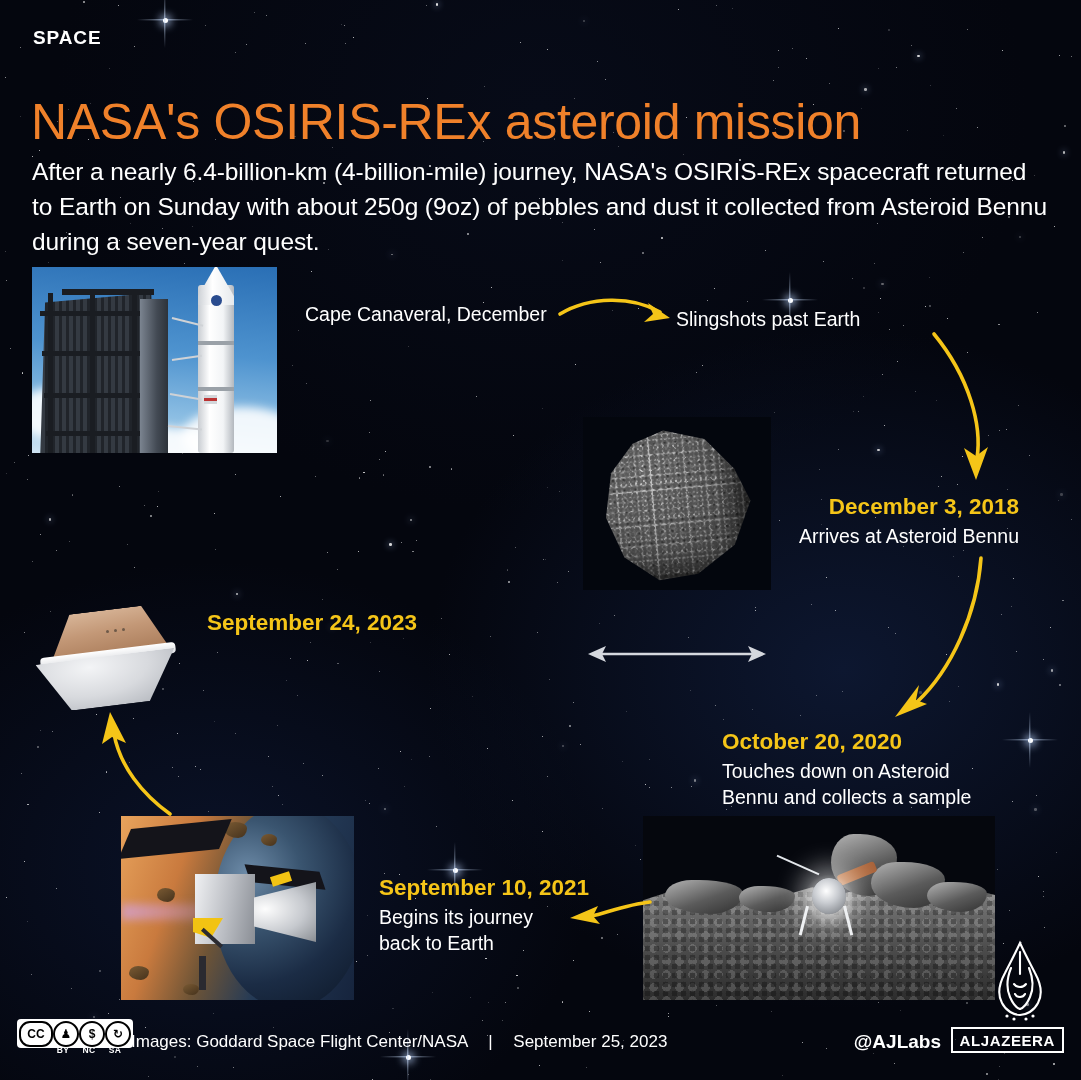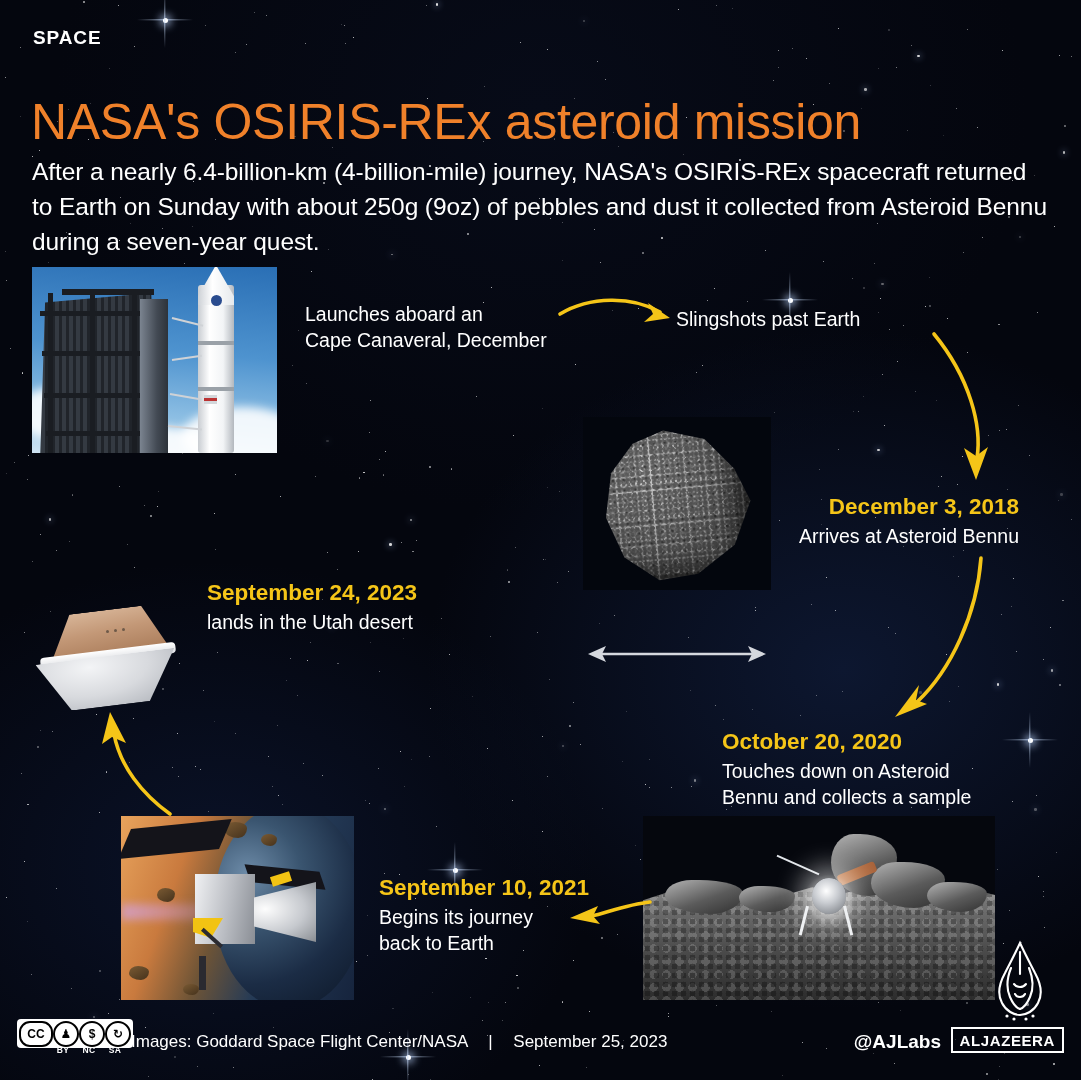--- a/index.html
+++ b/index.html
@@ -792,21 +792,20 @@
     <div class="rk-nasa"></div>
     <div class="rk-flag"></div>
     <div class="rk-cable" style="left:140px;top:50px;width:32px;transform:rotate(14deg)"></div>
     <div class="rk-cable" style="left:140px;top:92px;width:30px;transform:rotate(-8deg)"></div>
     <div class="rk-cable" style="left:138px;top:126px;width:32px;transform:rotate(10deg)"></div>
     <div class="rk-cable" style="left:136px;top:158px;width:34px;transform:rotate(6deg)"></div>
   </div>
 
   <div class="ev" id="ev-launch" style="left:305px;top:300px">
     <div class="t">
-      <div>Launches aboard an</div>
       <div>Cape Canaveral, December</div>
     </div>
   </div>
 
   <svg class="arrow" style="left:556px;top:290px" width="124" height="46" viewBox="0 0 124 46">
     <path d="M4,24 C34,6 76,6 104,22" fill="none" stroke="#f5c518" stroke-width="3.6" stroke-linecap="round"></path>
     <path d="M114,28 L92,13 L97,24 L88,32 Z" fill="#f5c518"></path>
   </svg>
 
   <div class="ev" id="ev-slingshot" style="left:676px;top:305px">
@@ -902,24 +901,23 @@
 
   <div class="frame" id="img-capsule">
     <div class="cap-top"></div>
     <div class="cap-dot" style="left:76px;top:42px"></div>
     <div class="cap-dot" style="left:84px;top:41px"></div>
     <div class="cap-dot" style="left:92px;top:40px"></div>
     <div class="cap-ring"></div>
     <div class="cap-shield"></div>
   </div>
 
-  <div class="ev" id="ev-capsule" style="left:207px;top:578px">
+  <div class="ev" id="ev-capsule" style="left:207px;top:608px">
     <div class="d">September 24, 2023</div>
     <div class="t">
-      <div>lands in the Utah desert</div>
     </div>
   </div>
 
   <div class="cc">
     <div class="cc-row">
       <div class="cc-badge wide">CC</div>
       <div class="cc-badge">♟</div>
       <div class="cc-badge">$</div>
       <div class="cc-badge">↻</div>
     </div>

